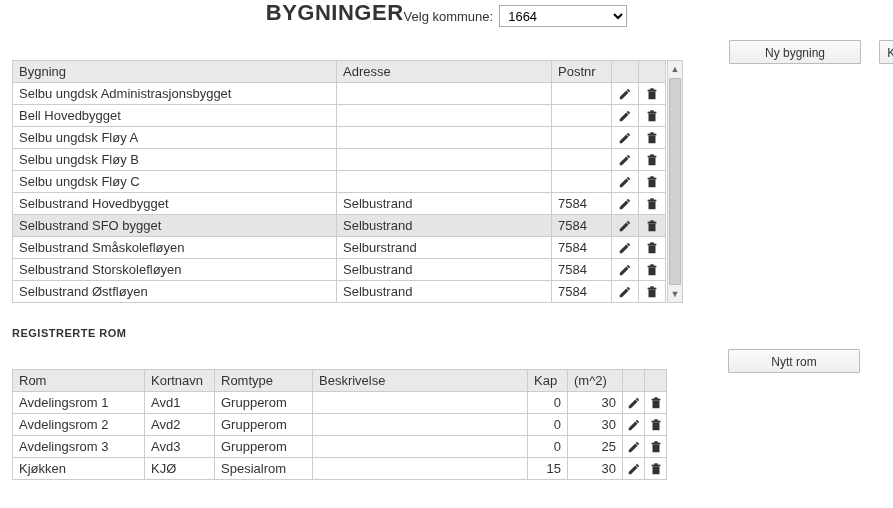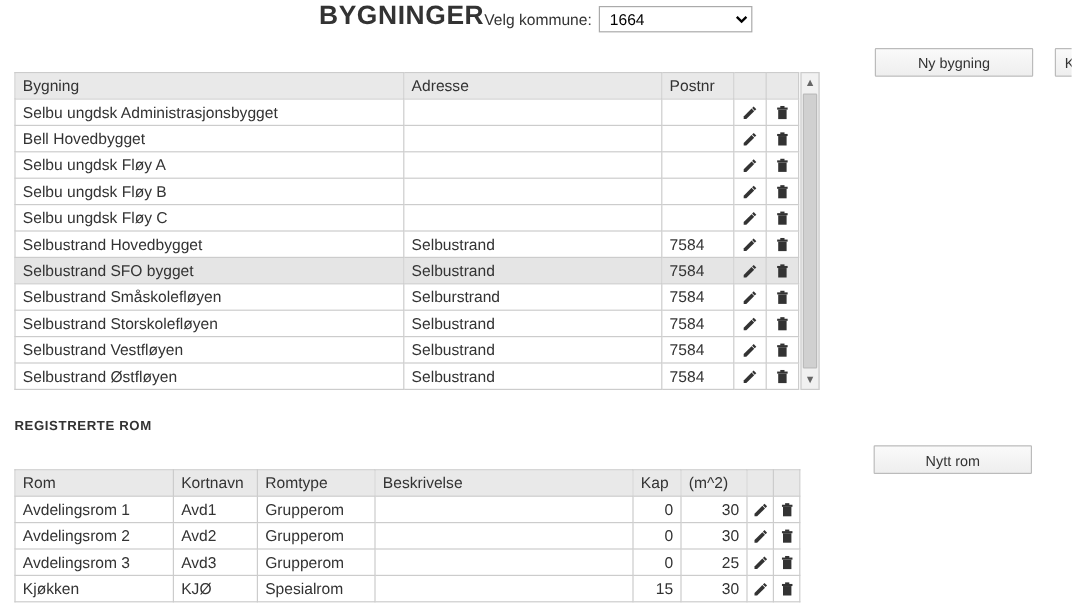--- a/index.html
+++ b/index.html
@@ -305,34 +305,20 @@
                       <path d="M10 3.5 L12.5 6 L14 4.5 L11.5 2 Z" fill="#333"></path>
                     </svg></span></td>
                 <td class="iconcell"><span class="icon"><svg viewBox="0 0 16 16" width="14" height="14">
                       <rect x="4" y="5" width="8" height="9" fill="#333"></rect>
                       <rect x="3" y="3" width="10" height="2" fill="#333"></rect>
                       <rect x="6" y="1.5" width="4" height="2" fill="#333"></rect>
                     </svg></span></td>
               </tr>
               <tr>
                 <td>Selbustrand Storskolefløyen</td>
-                <td>Selbustrand</td>
-                <td>7584</td>
-                <td class="iconcell"><span class="icon"><svg viewBox="0 0 16 16" width="14" height="14">
-                      <path d="M2 11.5 L9.5 4 L12 6.5 L4.5 14 L2 14 Z" fill="#333"></path>
-                      <path d="M10 3.5 L12.5 6 L14 4.5 L11.5 2 Z" fill="#333"></path>
-                    </svg></span></td>
-                <td class="iconcell"><span class="icon"><svg viewBox="0 0 16 16" width="14" height="14">
-                      <rect x="4" y="5" width="8" height="9" fill="#333"></rect>
-                      <rect x="3" y="3" width="10" height="2" fill="#333"></rect>
-                      <rect x="6" y="1.5" width="4" height="2" fill="#333"></rect>
-                    </svg></span></td>
-              </tr>
-              <tr>
-                <td>Selbustrand Vestfløyen</td>
                 <td>Selbustrand</td>
                 <td>7584</td>
                 <td class="iconcell"><span class="icon"><svg viewBox="0 0 16 16" width="14" height="14">
                       <path d="M2 11.5 L9.5 4 L12 6.5 L4.5 14 L2 14 Z" fill="#333"></path>
                       <path d="M10 3.5 L12.5 6 L14 4.5 L11.5 2 Z" fill="#333"></path>
                     </svg></span></td>
                 <td class="iconcell"><span class="icon"><svg viewBox="0 0 16 16" width="14" height="14">
                       <rect x="4" y="5" width="8" height="9" fill="#333"></rect>
                       <rect x="3" y="3" width="10" height="2" fill="#333"></rect>
                       <rect x="6" y="1.5" width="4" height="2" fill="#333"></rect>

